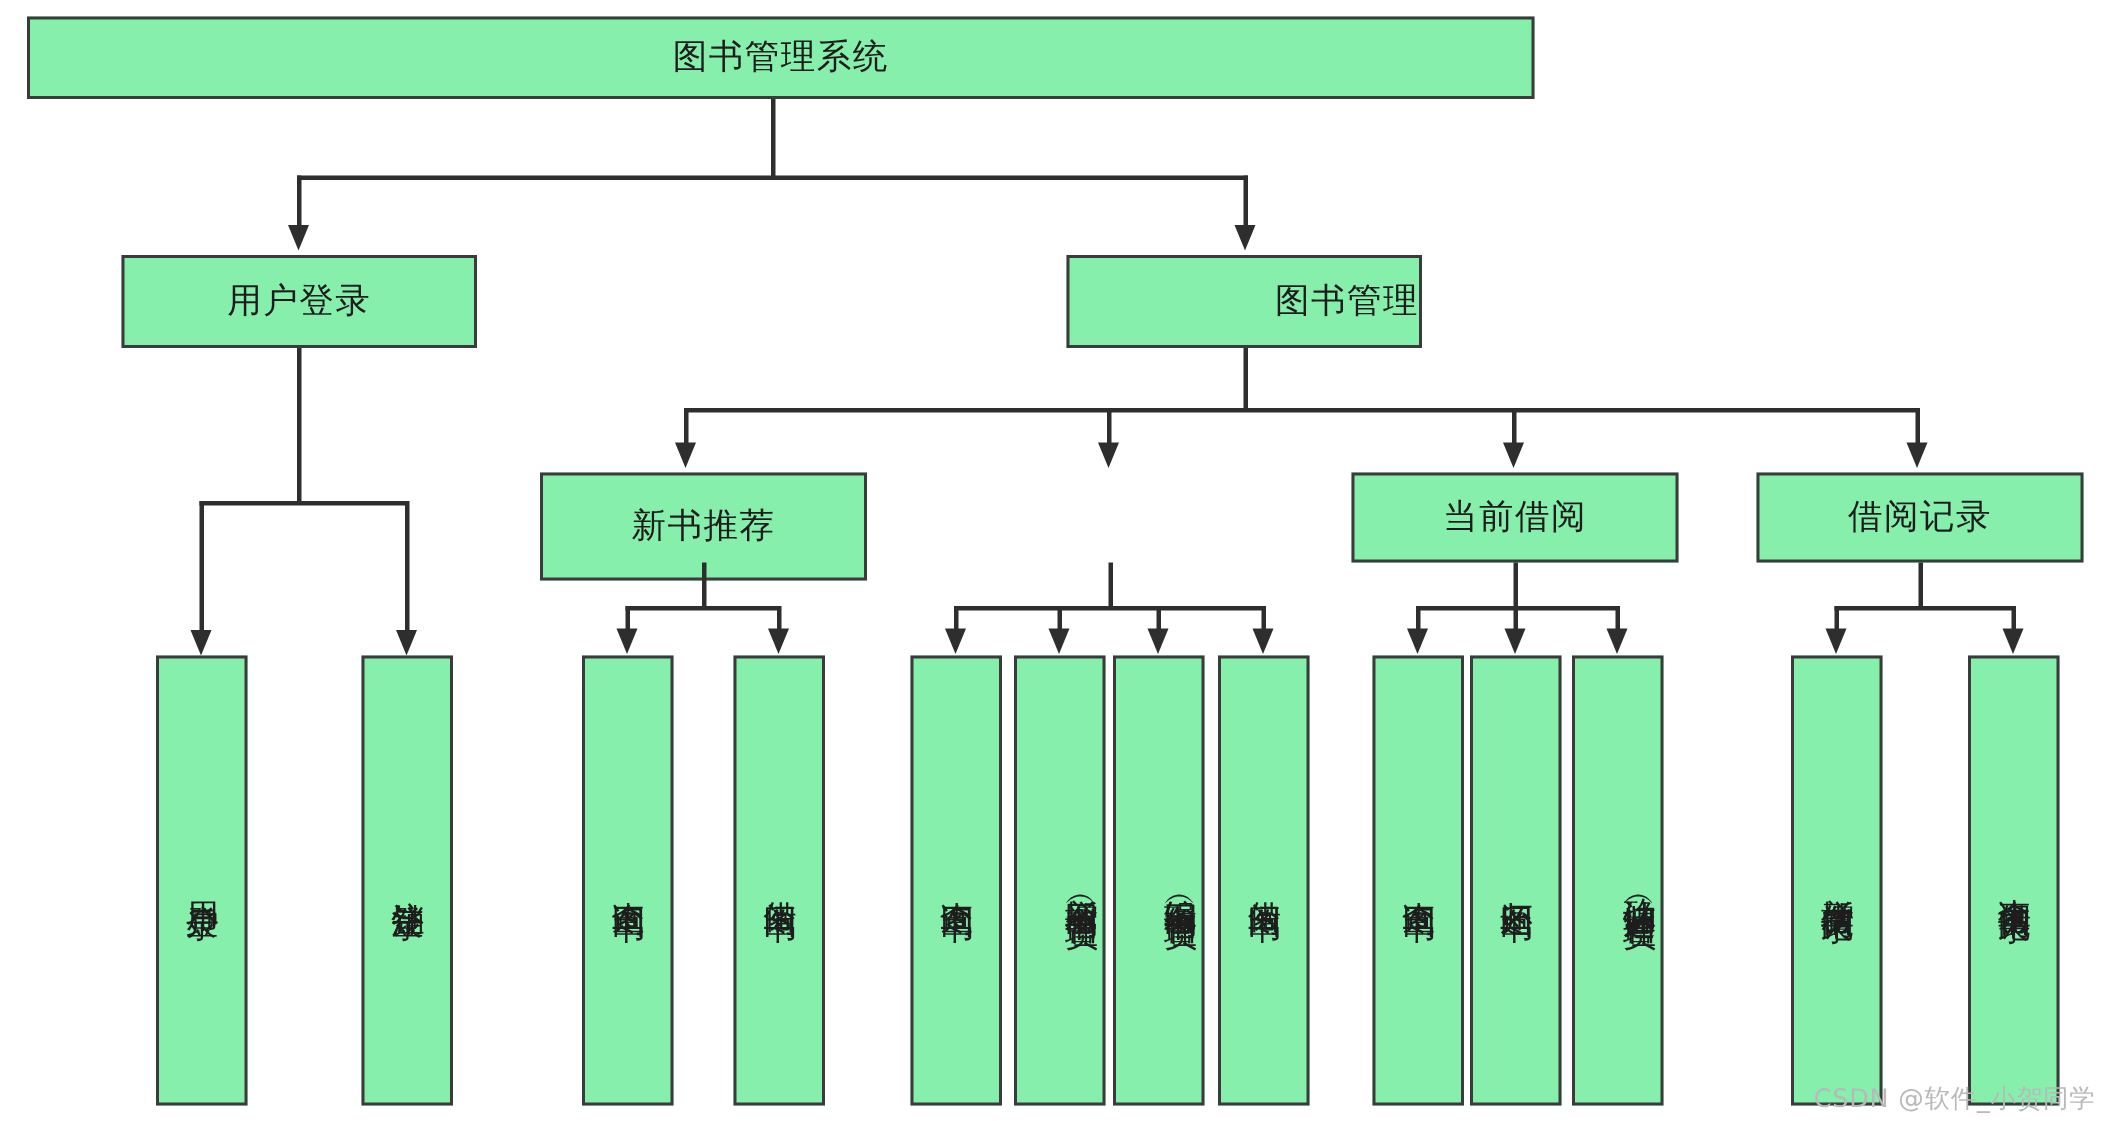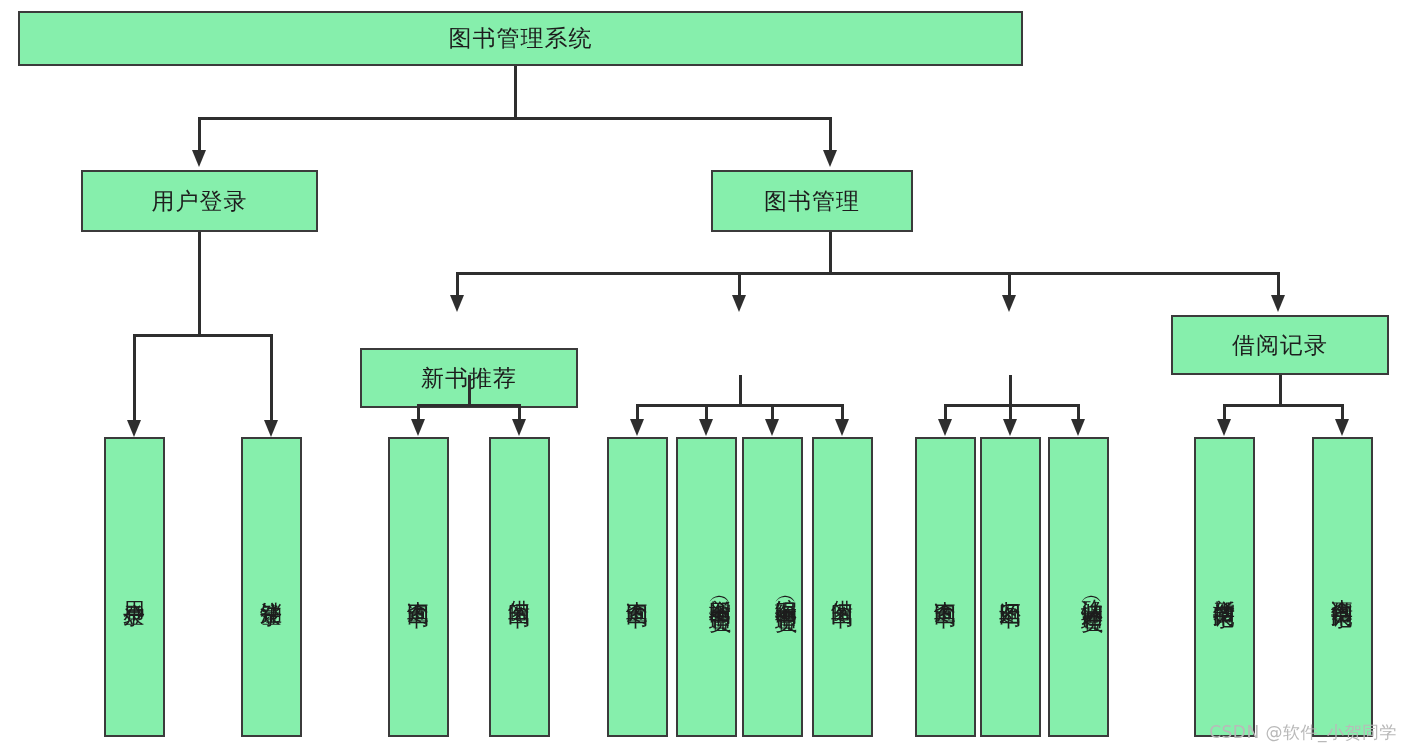--- a/index.html
+++ b/index.html
@@ -88,21 +88,21 @@
   <div class="ln vline" style="left:514px; top:66px; height:53px;"></div>
   <div class="ln hline" style="left:198px; top:117px; width:634px;"></div>
   <div class="ln vline" style="left:198px; top:117px; height:34px;"></div>
   <div class="ln vline" style="left:829px; top:117px; height:34px;"></div>
   <div class="arrow" style="left:192px; top:150px;"></div>
   <div class="arrow" style="left:823px; top:150px;"></div>
 
   <div class="node h" style="left:81px; top:170px; width:237px; height:62px;">
     <span class="lbl">用户登录</span>
   </div>
-  <div class="node h" style="left:711px; top:170px; width:202px; height:62px;">
+  <div class="node h" style="left:711px; top:170px; width:237px; height:62px;justify-content:flex-end;">
     <span class="lbl">图书管理</span>
   </div>
 
   <div class="ln vline" style="left:198px; top:232px; height:104px;"></div>
   <div class="ln hline" style="left:133px; top:334px; width:139px;"></div>
   <div class="ln vline" style="left:133px; top:334px; height:87px;"></div>
   <div class="ln vline" style="left:270px; top:334px; height:87px;"></div>
   <div class="arrow" style="left:127px; top:420px;"></div>
   <div class="arrow" style="left:264px; top:420px;"></div>
 
@@ -110,22 +110,25 @@
   <div class="ln hline" style="left:456px; top:272px; width:823px;"></div>
   <div class="ln vline" style="left:456px; top:272px; height:24px;"></div>
   <div class="ln vline" style="left:738px; top:272px; height:24px;"></div>
   <div class="ln vline" style="left:1008px; top:272px; height:24px;"></div>
   <div class="ln vline" style="left:1277px; top:272px; height:24px;"></div>
   <div class="arrow" style="left:450px; top:295px;"></div>
   <div class="arrow" style="left:732px; top:295px;"></div>
   <div class="arrow" style="left:1002px; top:295px;"></div>
   <div class="arrow" style="left:1271px; top:295px;"></div>
 
-  <div class="node h" style="left:360px; top:315px; width:218px; height:60px;margin-top:33px;">
+  <div class="node h" style="left:360px; top:315px; width:218px; height:72px;">
     <span class="lbl">新书推荐</span>
+  </div>
+  <div class="node h" style="left:901px; top:315px; width:218px; height:60px;">
+    <span class="lbl">当前借阅</span>
   </div>
   <div class="node h" style="left:1171px; top:315px; width:218px; height:60px;">
     <span class="lbl">借阅记录</span>
   </div>
 
   <div class="ln vline" style="left:468px; top:375px; width:2.5px; height:31px;"></div>
   <div class="ln hline" style="left:417px; top:404px; width:103px;"></div>
   <div class="ln vline" style="left:417px; top:404px; height:16px;"></div>
   <div class="ln vline" style="left:518px; top:404px; height:16px;"></div>
   <div class="arrow" style="left:411px; top:419px;"></div>

